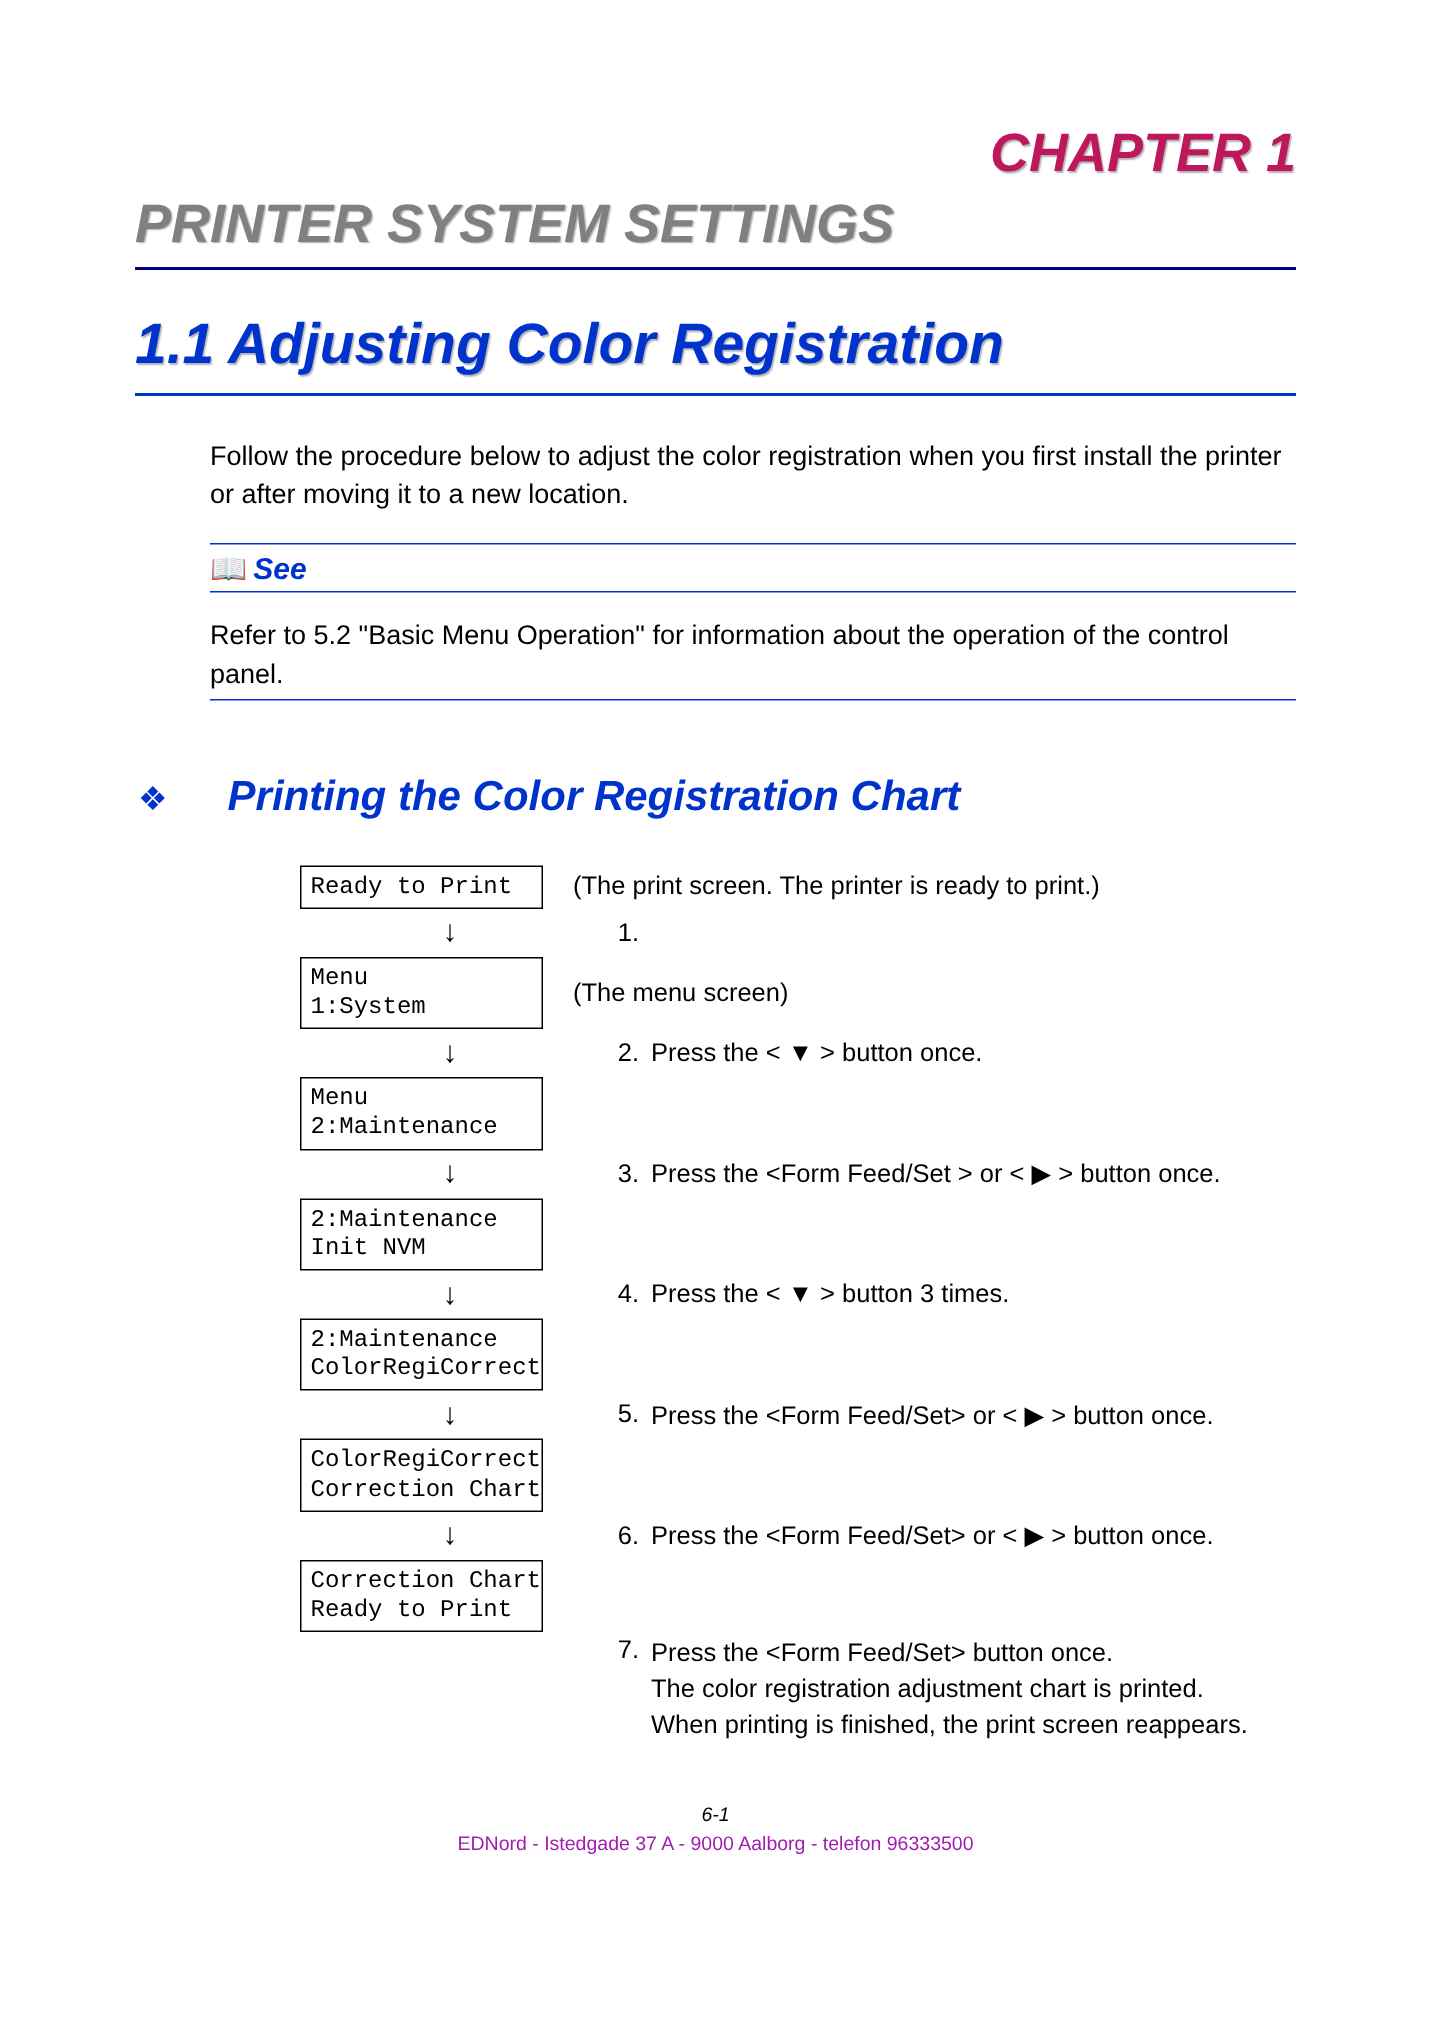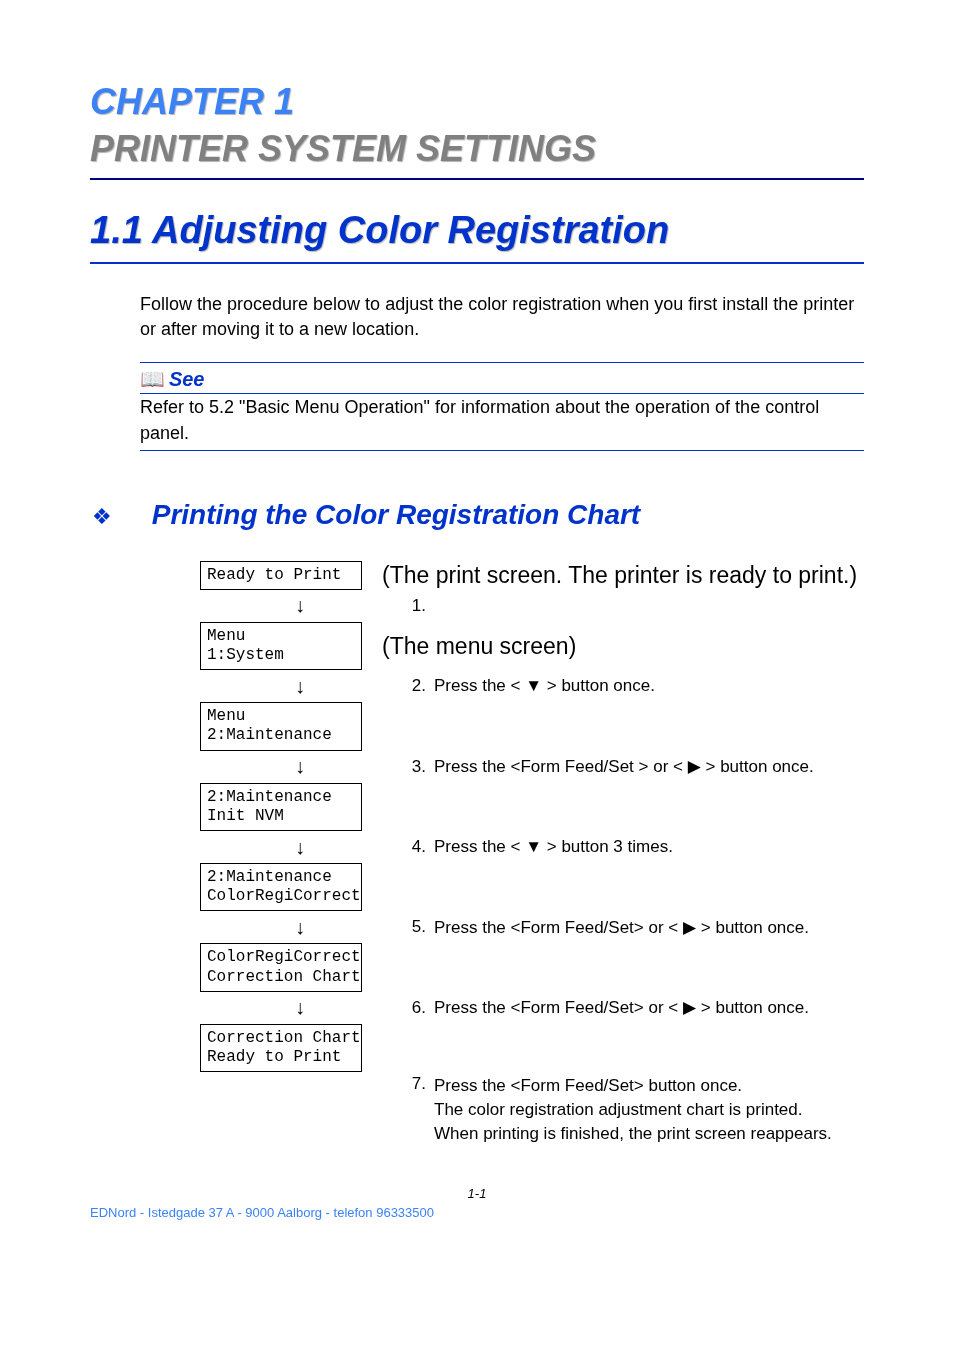--- a/index.html
+++ b/index.html
@@ -10,24 +10,25 @@
     width: 954px;
   }
   .page {
     padding: 80px 90px 40px 90px;
     box-sizing: border-box;
   }
   .chapter-title {
     font-size: 36px;
     font-weight: bold;
     font-style: italic;
-    color: #3b82f6;
+    color: #be185d;
     text-shadow: 1px 1px 1px rgba(0,0,0,0.3);
     margin: 0 0 4px 0;
     line-height: 1.2;
+    text-align: right;
   }
   .chapter-subtitle {
     font-size: 36px;
     font-weight: bold;
     font-style: italic;
     color: #808080;
     text-shadow: 1px 1px 1px rgba(0,0,0,0.3);
     margin: 0 0 8px 0;
     line-height: 1.2;
   }
@@ -60,21 +61,21 @@
     border-top: 1px solid #0033cc;
     border-bottom: 1px solid #0033cc;
     padding: 4px 0;
   }
   .see-header {
     font-size: 20px;
     font-weight: bold;
     font-style: italic;
     color: #0033cc;
     border-bottom: 1px solid #0033cc;
-    margin: 0 0 1px 0;
+    margin: 0 0 16px 0;
     padding-bottom: 2px;
   }
   .see-header .book-icon {
     font-style: normal;
     margin-right: 4px;
   }
   .see-body {
     font-size: 18px;
     line-height: 1.4;
   }
@@ -114,21 +115,21 @@
     min-height: 18px;
     line-height: 1.2;
     box-sizing: border-box;
     white-space: pre;
   }
   .lcd-box.two-line {
     min-height: 40px;
   }
   .step-note {
     margin-left: 20px;
-    font-size: 23px;
+    font-size: 17px;
   }
   .arrow-cell {
     width: 200px;
     text-align: center;
     font-size: 20px;
   }
   .step-num {
     width: 26px;
     font-size: 17px;
     text-align: right;
@@ -139,24 +140,24 @@
     font-size: 17px;
     line-height: 1.4;
   }
   .page-num {
     text-align: center;
     font-style: italic;
     font-size: 13px;
     margin-top: 40px;
   }
   .footer {
-    text-align: left;
+    text-align: center;
     font-size: 13px;
     margin-top: 4px;
-    color: #3b82f6;
+    color: #a21caf;
   }
 </style>
 </head>
 <body>
 
 <div class="page">
 
   <h1 class="chapter-title">CHAPTER 1</h1>
   <h1 class="chapter-subtitle">PRINTER SYSTEM SETTINGS</h1>
   <hr class="chapter-divider">
@@ -257,16 +258,16 @@
       <div class="step-num">7.</div>
       <div class="step-text">
         <span>Press the &lt;Form Feed/Set&gt; button once.</span><br>
         <span>The color registration adjustment chart is printed.</span><br>
         <span>When printing is finished, the print screen reappears.</span>
       </div>
     </div>
 
   </div>
 
-  <div class="page-num">1-1</div>
+  <div class="page-num">6-1</div>
   <div class="footer">EDNord - Istedgade 37 A - 9000 Aalborg - telefon 96333500</div>
 
 </div>
 
 </body></html>

